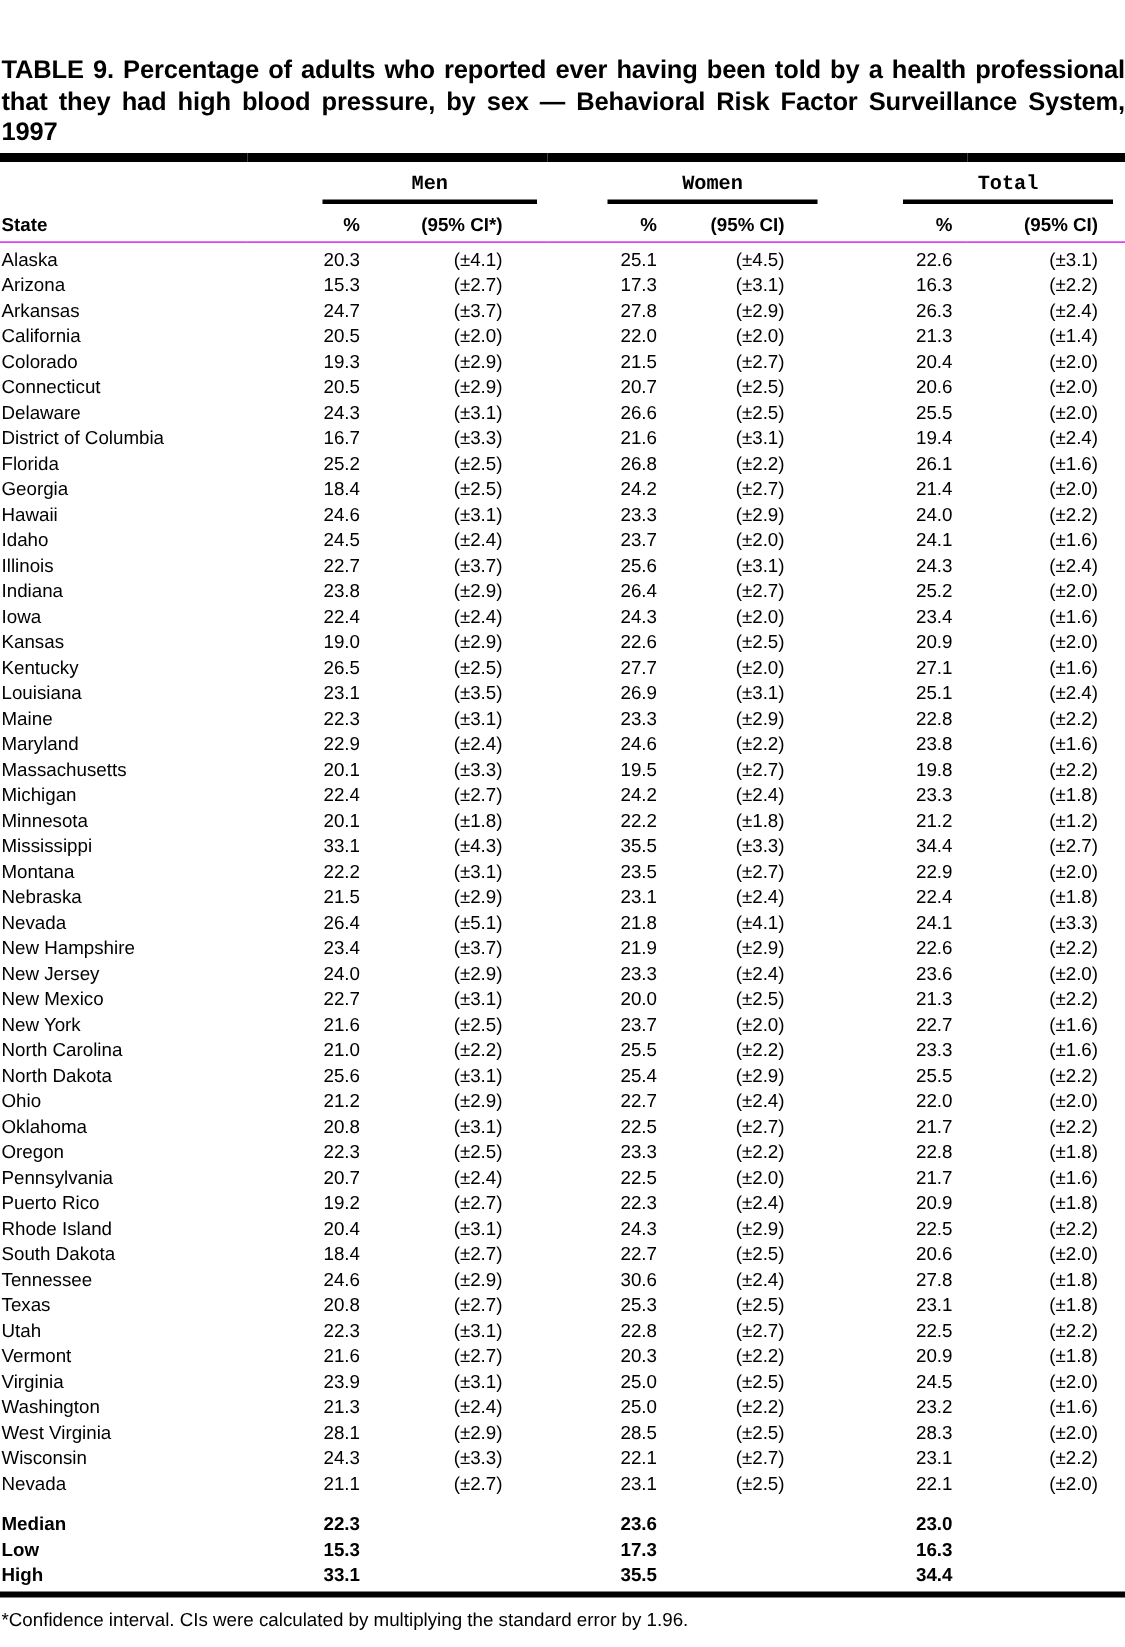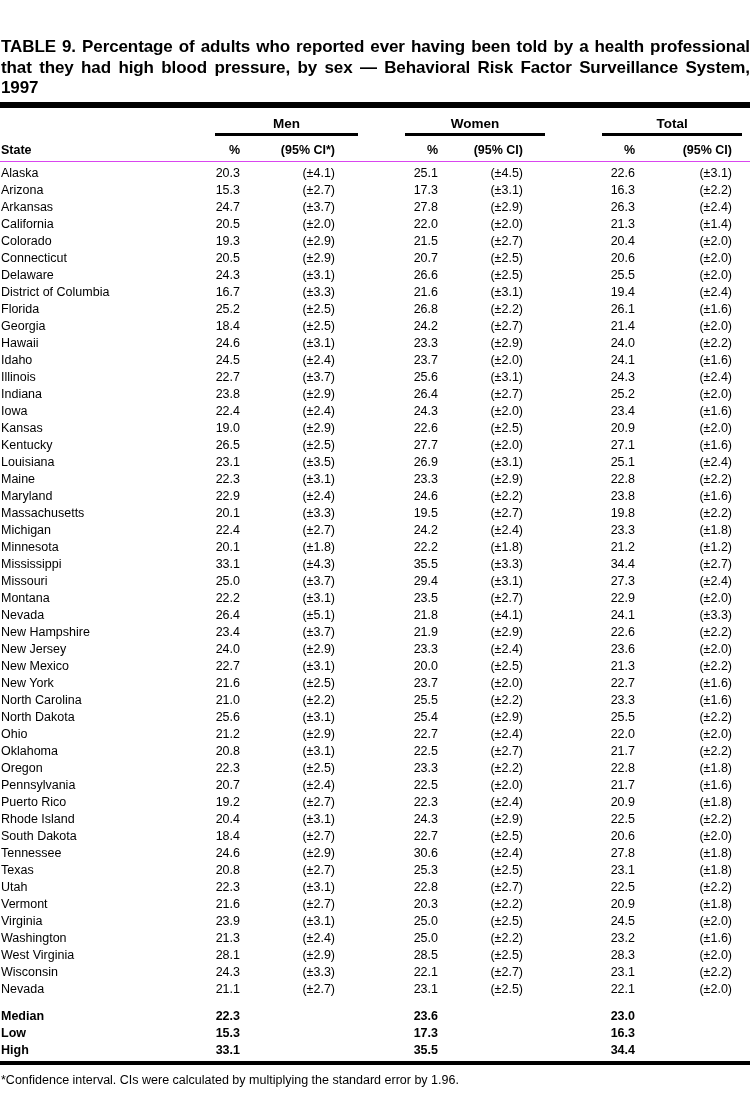--- a/index.html
+++ b/index.html
@@ -23,21 +23,21 @@
     border-top: 6px solid #000;
   }
   col.c-state  { width: 165px; }
   col.c-mpct   { width: 85px; }
   col.c-mci    { width: 115px; }
   col.c-wpct   { width: 95px; }
   col.c-wci    { width: 90px; }
   col.c-tpct   { width: 95px; }
   col.c-tci    { width: 105px; }
 
-  .group-row th { padding: 8px 0 0 0; vertical-align: bottom; height: 26px; }
+  .group-row th { padding: 8px 0 0 0; vertical-align: bottom; height: 26px; font-family: Liberation Mono, monospace; }
   .grp { border-bottom: 3px solid #000; text-align: center; font-weight: 700;
          font-size: 13.5px; padding-bottom: 2px; line-height: 15px; }
   .grp-men   { margin-left: 50px; margin-right: 7px; }
   .grp-women { margin-left: 40px; margin-right: 5px; }
   .grp-total { margin-left: 52px; margin-right: 8px; }
 
   .subhead-row th {
     vertical-align: bottom; height: 26px;
     padding-top: 4px; padding-bottom: 4px;
     font-size: 12.5px; font-weight: 700;
@@ -316,36 +316,36 @@
         <tr>
           <td class="state">Mississippi</td>
           <td class="men-pct">33.1</td>
           <td class="men-ci">(±4.3)</td>
           <td class="women-pct">35.5</td>
           <td class="women-ci">(±3.3)</td>
           <td class="total-pct">34.4</td>
           <td class="total-ci">(±2.7)</td>
         </tr>
         <tr>
-          <td class="state">Missouri</td>
-          <td class="men-pct">25.0</td>
-          <td class="men-ci">(±3.7)</td>
-          <td class="women-pct">29.4</td>
-          <td class="women-ci">(±3.1)</td>
-          <td class="total-pct">27.3</td>
-          <td class="total-ci">(±2.4)</td>
-        </tr>
-        <tr>
           <td class="state">Montana</td>
           <td class="men-pct">22.2</td>
           <td class="men-ci">(±3.1)</td>
           <td class="women-pct">23.5</td>
           <td class="women-ci">(±2.7)</td>
           <td class="total-pct">22.9</td>
           <td class="total-ci">(±2.0)</td>
+        </tr>
+        <tr>
+          <td class="state">Nebraska</td>
+          <td class="men-pct">21.5</td>
+          <td class="men-ci">(±2.9)</td>
+          <td class="women-pct">23.1</td>
+          <td class="women-ci">(±2.4)</td>
+          <td class="total-pct">22.4</td>
+          <td class="total-ci">(±1.8)</td>
         </tr>
         <tr>
           <td class="state">Nevada</td>
           <td class="men-pct">26.4</td>
           <td class="men-ci">(±5.1)</td>
           <td class="women-pct">21.8</td>
           <td class="women-ci">(±4.1)</td>
           <td class="total-pct">24.1</td>
           <td class="total-ci">(±3.3)</td>
         </tr>

